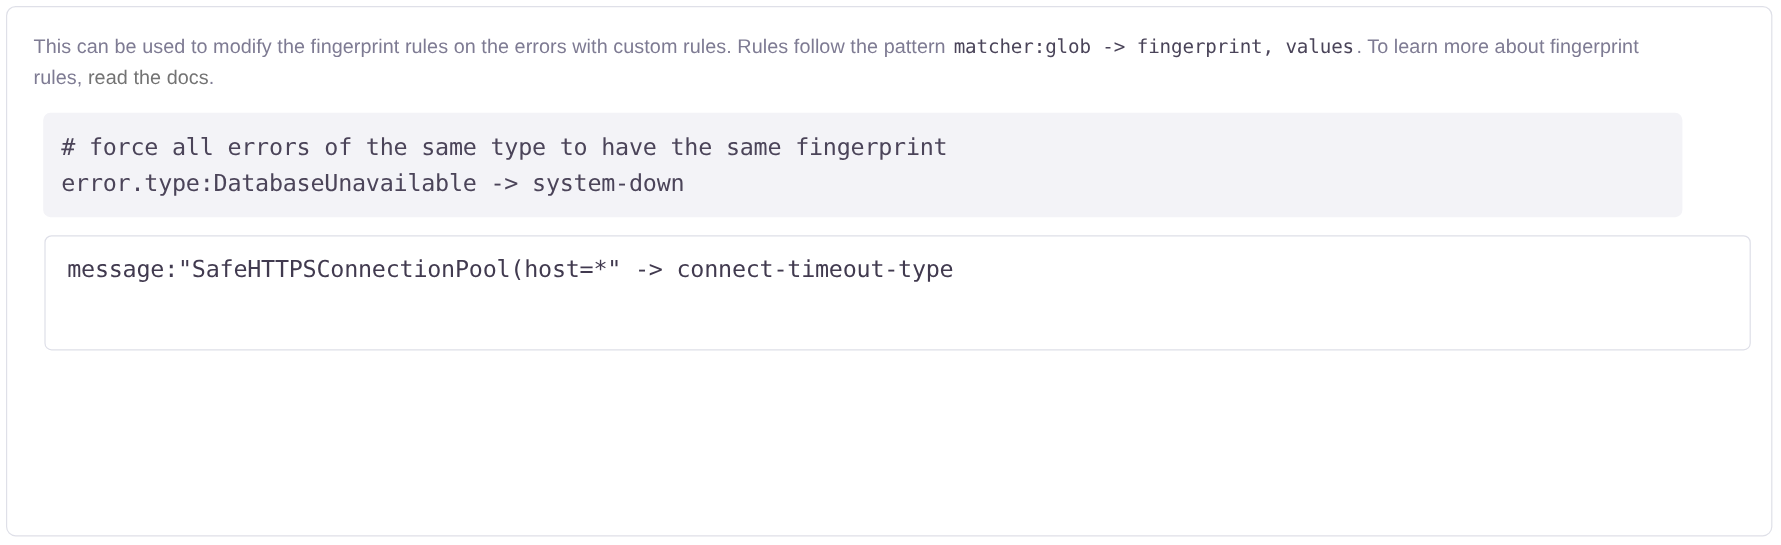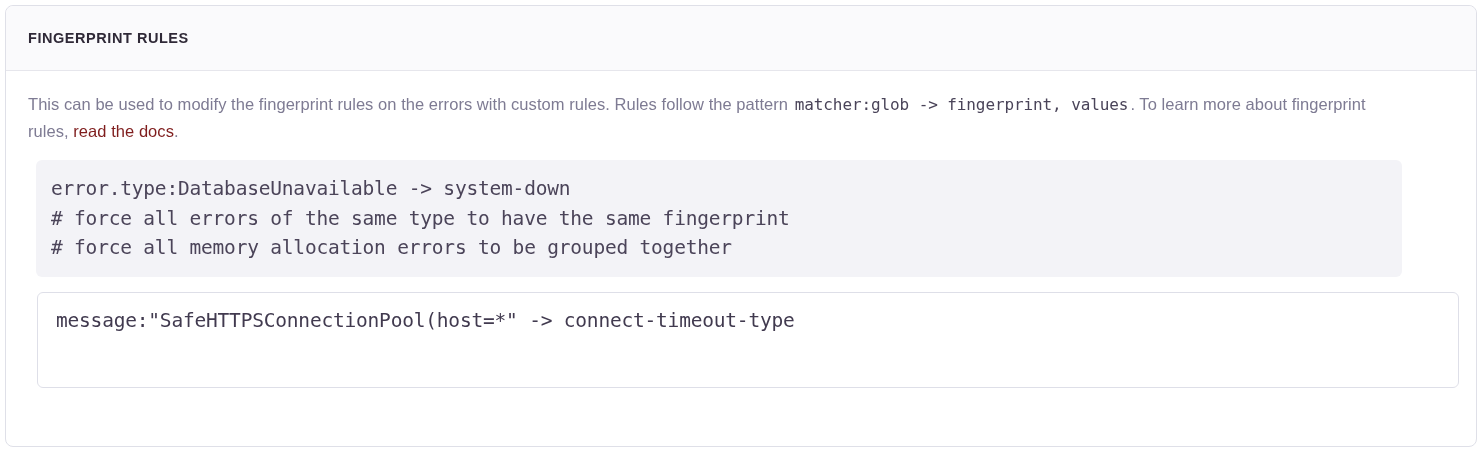--- a/index.html
+++ b/index.html
@@ -65,21 +65,21 @@
 
   .inline-code {
     font-family: "DejaVu Sans Mono", "Liberation Mono", monospace;
     font-size: 16px;
     color: #4a4459;
     letter-spacing: -0.1px;
     padding: 0 2px;
   }
 
   .doc-link {
-    color: #7f1d1d;
+    color: #737373;
     text-decoration: none;
     cursor: pointer;
   }
 
   .code-block {
     margin: 16px 0 0 8px;
     width: 1366px;
     box-sizing: border-box;
     background: #f3f3f7;
     border-radius: 6px;
@@ -113,26 +113,23 @@
     outline: none;
     white-space: pre;
     overflow: hidden;
   }
 </style>
 </head>
 <body>
 
 <div class="panel">
 
-  <div class="panel-header">
-    <h3 class="panel-title">FINGERPRINT RULES</h3>
-  </div>
 
   <div class="panel-body">
 
     <p class="description"><span>This can be used to modify the fingerprint rules on the errors with custom rules. Rules follow the pattern </span><code class="inline-code">matcher:glob -&gt; fingerprint, values</code><span>. To learn more about fingerprint rules, </span><a class="doc-link" href="#">read the docs</a><span>.</span></p>
 
-    <pre class="code-block"><span class="code-line">error.type:DatabaseUnavailable -&gt; system-down</span><span class="code-line"># force all errors of the same type to have the same fingerprint</span><span class="code-line"># force all memory allocation errors to be grouped together</span></pre>
+    <pre class="code-block"><span class="code-line"># force all errors of the same type to have the same fingerprint</span><span class="code-line">error.type:DatabaseUnavailable -&gt; system-down</span></pre>
 
     <textarea class="rules-textarea" spellcheck="false" placeholder="" style="">message:"SafeHTTPSConnectionPool(host=*" -&gt; connect-timeout-type</textarea>
 
   </div>
 </div>
 
 </body></html>

